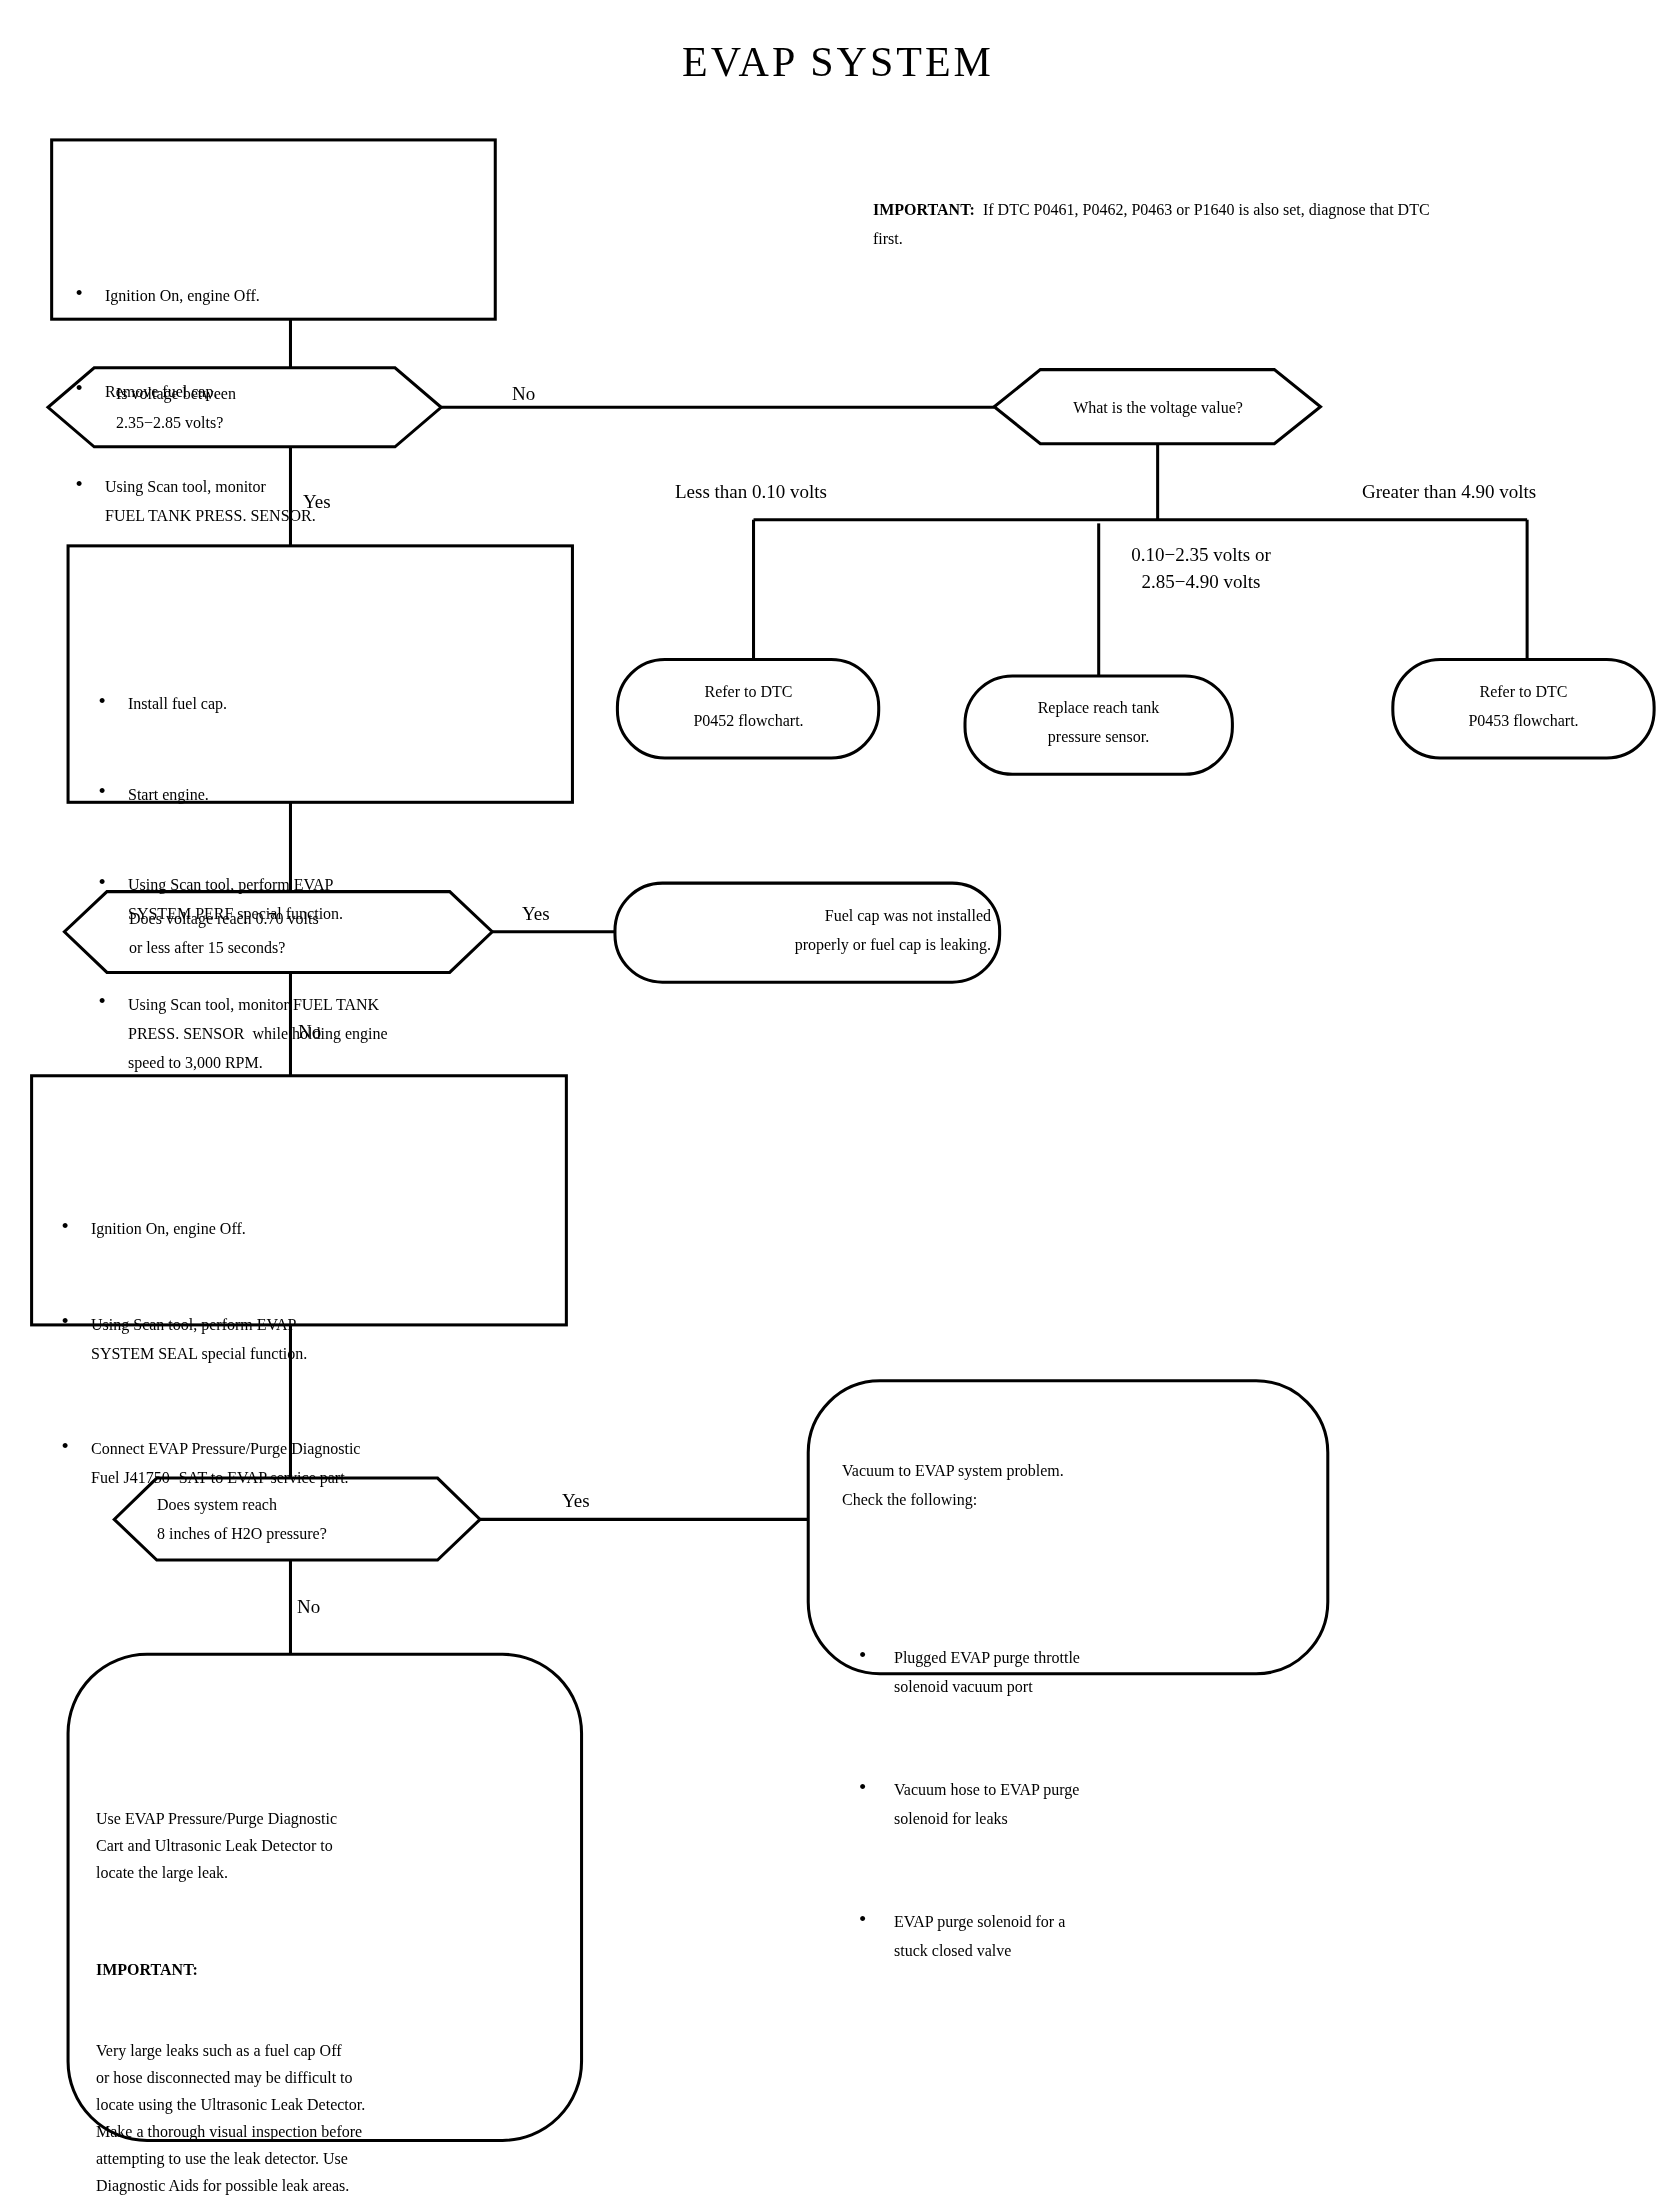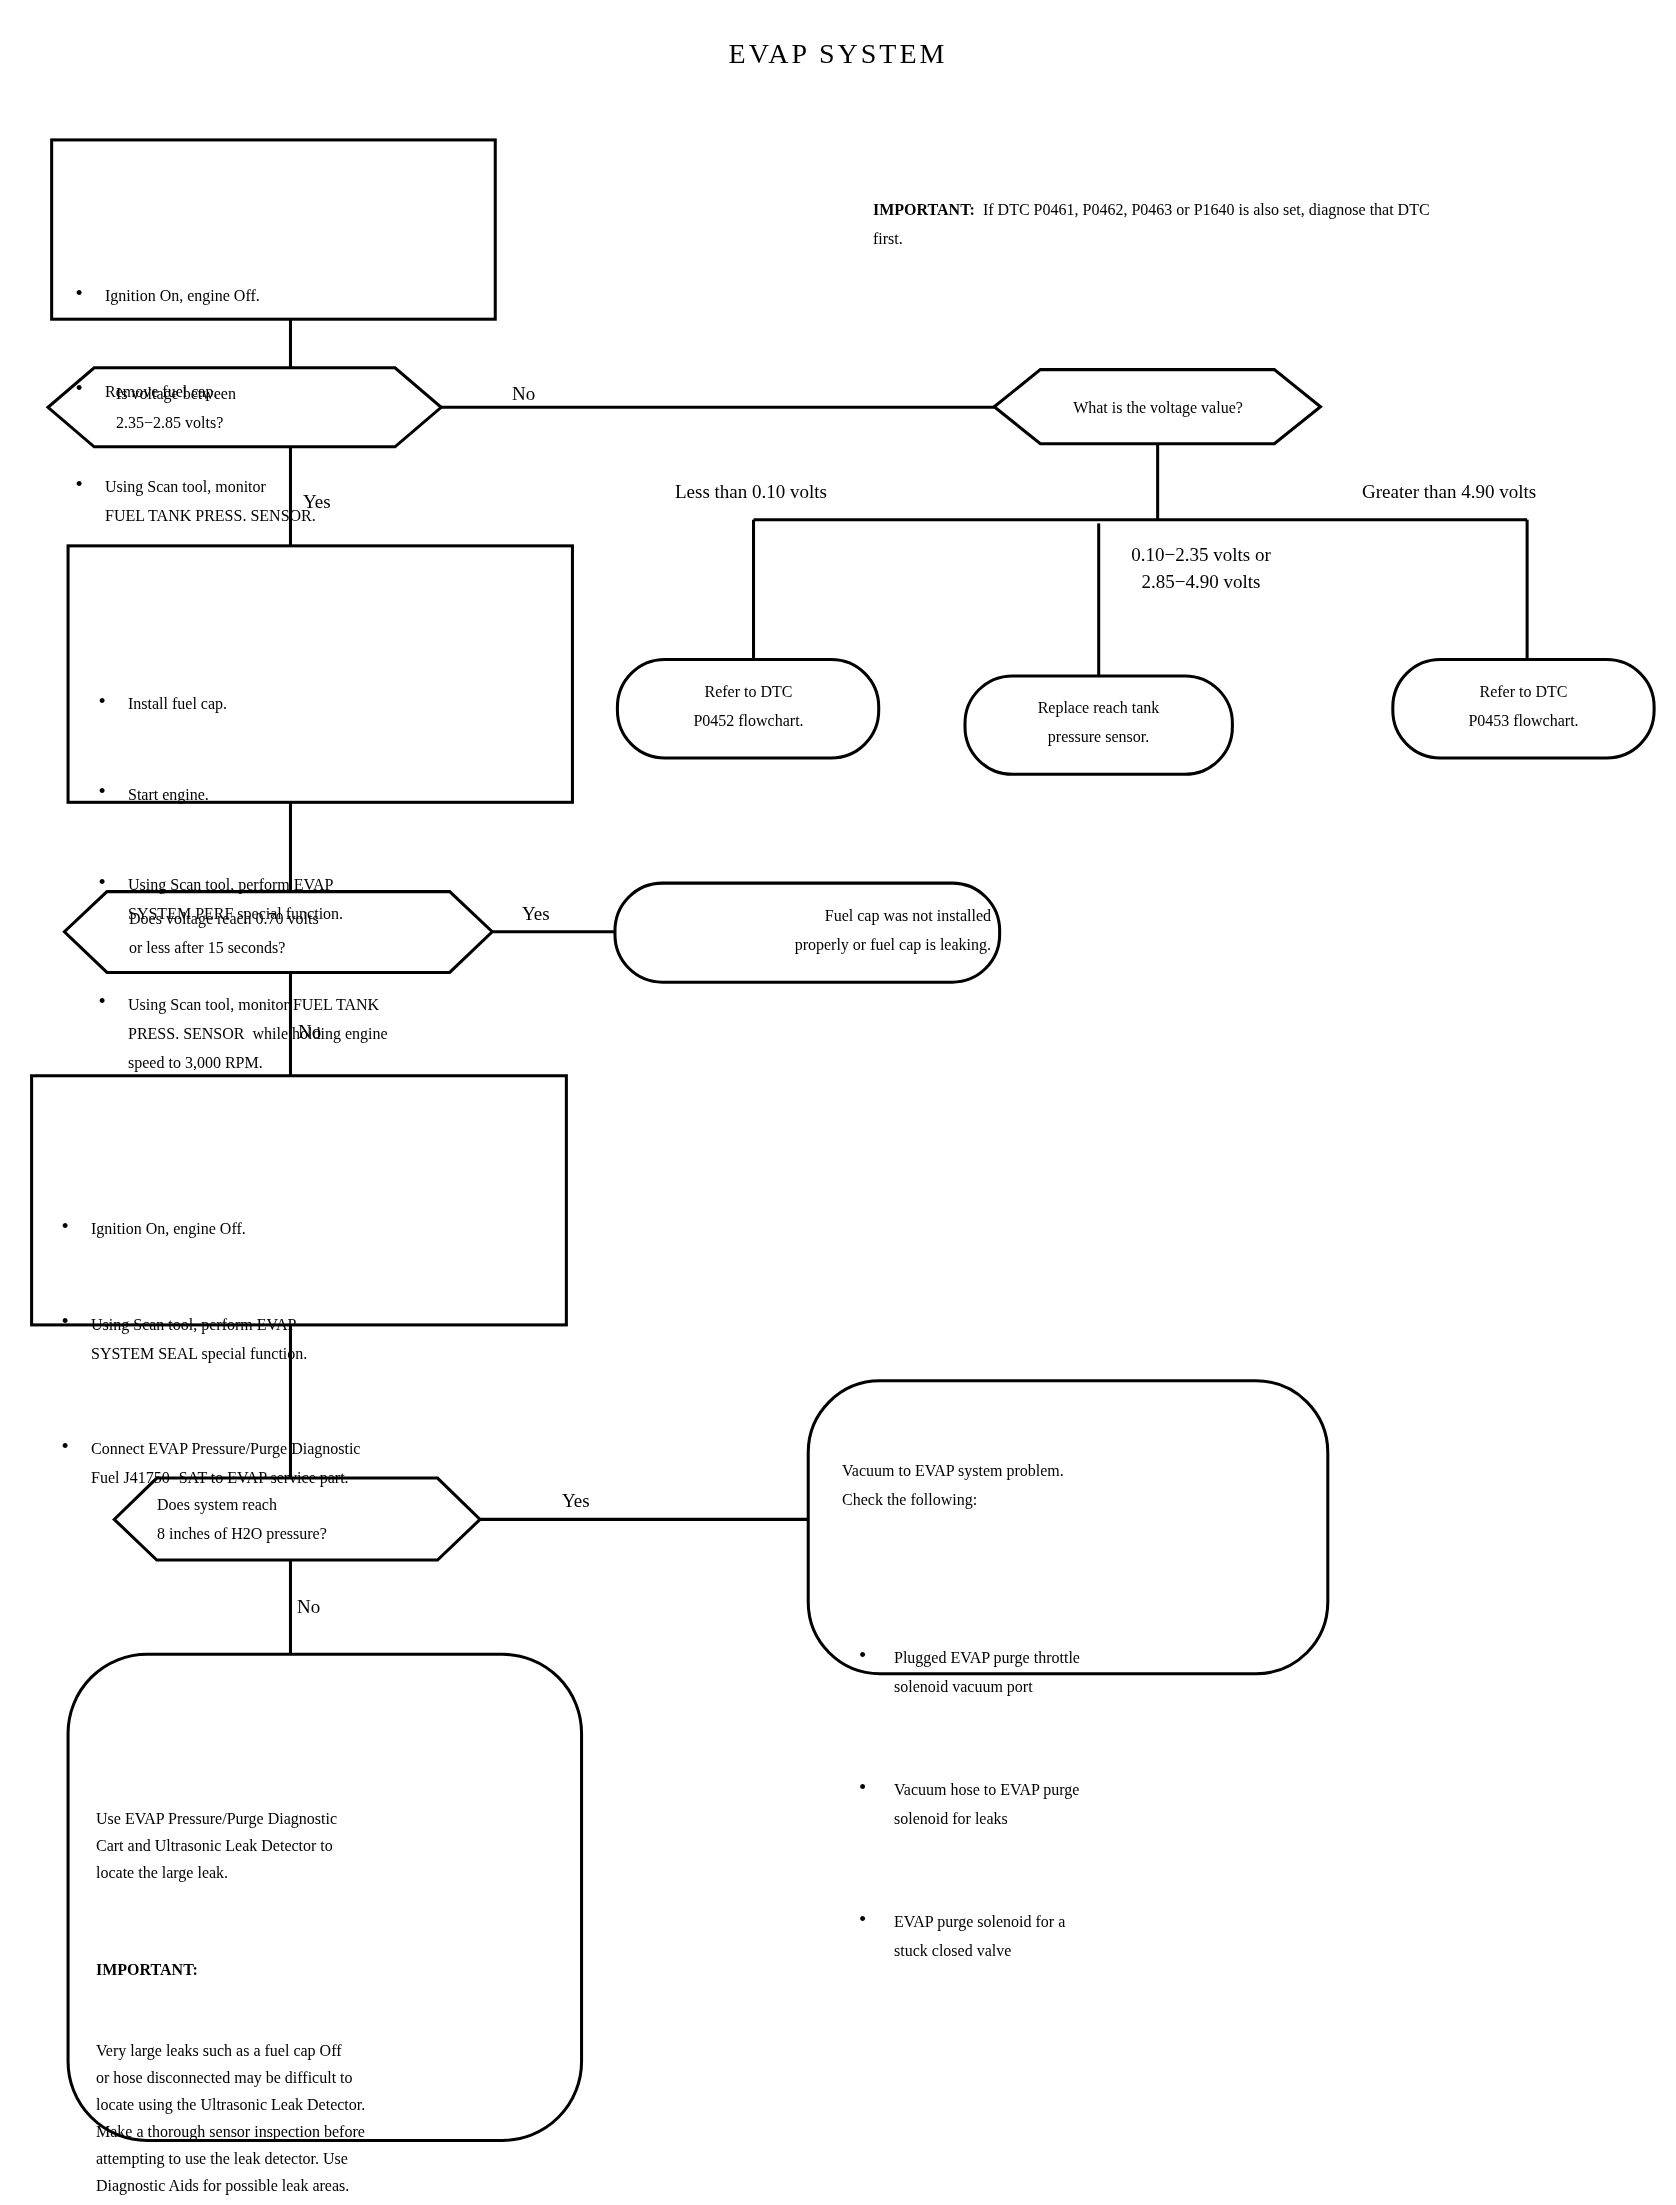--- a/index.html
+++ b/index.html
@@ -3,21 +3,21 @@
 <meta charset="utf-8">
 <style>
   html,body{margin:0;padding:0;background:#ffffff;}
   body{width:1676px;height:2205px;position:relative;overflow:hidden;
        font-family:"Liberation Serif","DejaVu Serif",serif;color:#000;}
 
   #chart{position:absolute;left:0;top:0;width:1676px;height:2205px;}
 
   .page-title{
     position:absolute;left:0;top:38px;width:1676px;text-align:center;
-    font-size:28px;letter-spacing:3px;font-weight:400;
+    font-size:42px;letter-spacing:3px;font-weight:400;
     font-family:"Liberation Serif","DejaVu Serif",serif;
   }
 
   .txt{position:absolute;font-size:16px;line-height:29px;white-space:pre-wrap;}
   .ctr{text-align:center;}
   .b{font-weight:bold;}
 
   
   ul.bl{margin:0;padding:0;list-style:none;}
   ul.bl>li{position:relative;padding-left:38px;margin:0 0 8.5px 0;}
@@ -161,17 +161,17 @@
 </div>
 
 <div class="txt" style="left:96px;top:1751px;width:480px;line-height:27px;">
   <div>Use EVAP Pressure/Purge Diagnostic
 Cart and Ultrasonic Leak Detector to
 locate the large leak.</div>
   <div class="b" style="margin-top:16px;">IMPORTANT:</div>
   <div>Very large leaks such as a fuel cap Off
 or hose disconnected may be difficult to
 locate using the Ultrasonic Leak Detector.
-Make a thorough sensor inspection before
+Make a thorough visual inspection before
 attempting to use the leak detector. Use
 Diagnostic Aids for possible leak areas.</div>
 </div>
 
 
 </body></html>

